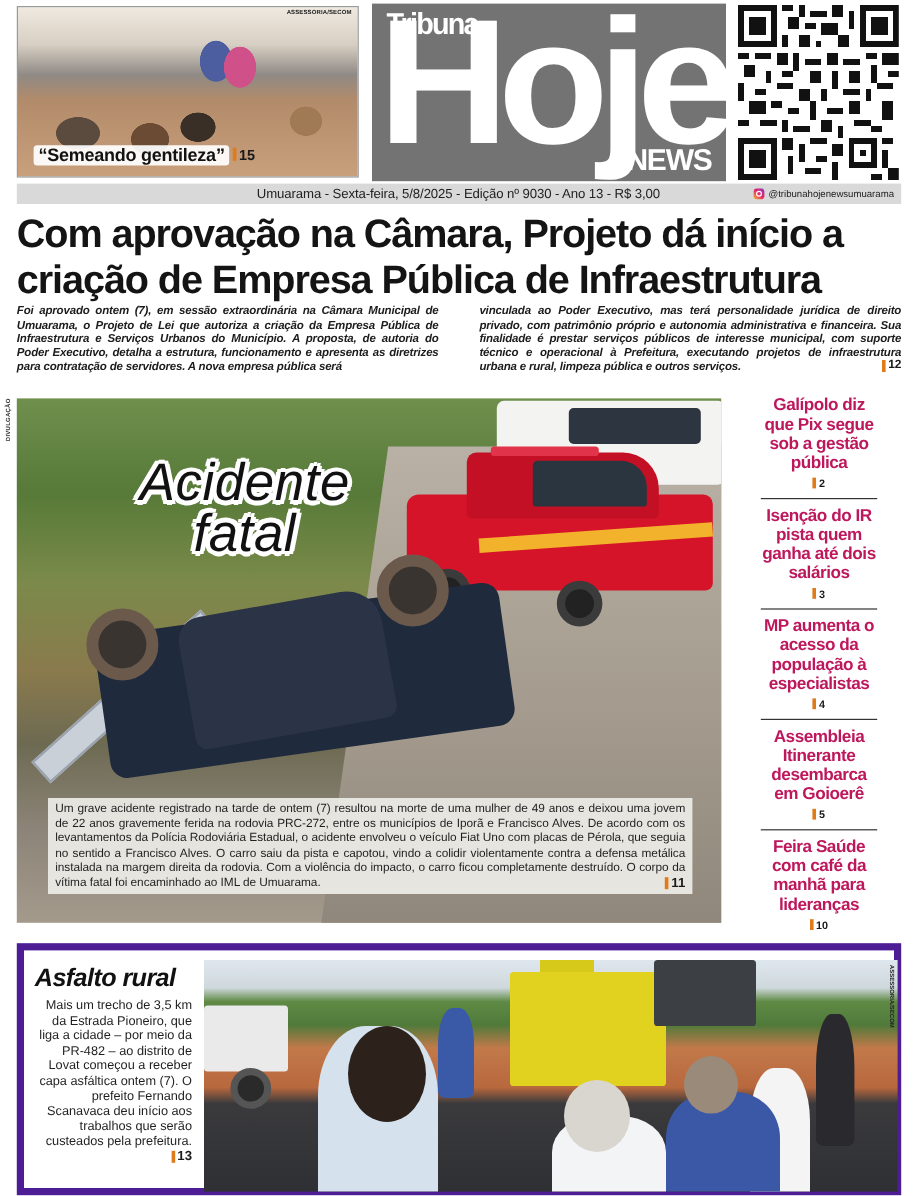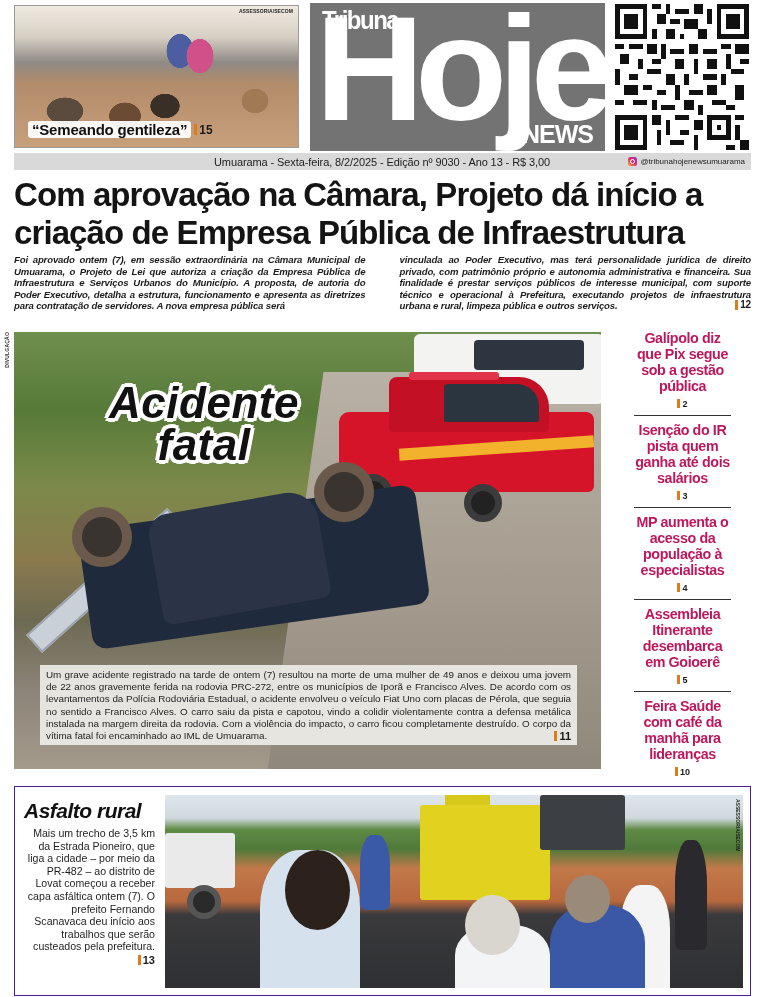--- a/index.html
+++ b/index.html
@@ -150,21 +150,21 @@
     position: absolute; width: 60px; height: 60px; border-radius: 50%; background: #3a3430; border: 10px solid #6b5a4c;
   }
   .acc-car .tire.t1 { left: 28px; top: 20px; }
   .acc-car .tire.t2 { left: 270px; top: -25px; }
   .acc-rail {
     position: absolute; left: 20px; top: 300px; width: 190px; height: 24px; background: #c9d0d8;
     transform: rotate(-42deg); transform-origin: left center; box-shadow: 0 0 0 2px #9aa3ad inset;
   }
   .acc-title {
     position: absolute; left: 70px; top: 50px; width: 240px; text-align: center;
-    font-family: "Liberation Sans", sans-serif; font-weight: 700; font-style: italic; font-size: 44px;
+    font-family: "Liberation Sans", sans-serif; font-weight: 400; font-style: italic; font-size: 44px;
     line-height: 42px; color: #111; letter-spacing: 0.5px;
     text-shadow: -3px -3px 0 #fff, 3px -3px 0 #fff, -3px 3px 0 #fff, 3px 3px 0 #fff,
                  0 -4px 0 #fff, 0 4px 0 #fff, -4px 0 0 #fff, 4px 0 0 #fff;
   }
   .acc-caption {
     position: absolute; left: 26px; top: 333px; width: 537px;
     background: rgba(240,238,234,0.9); padding: 4px 6px 3px 6px;
     font-size: 9.9px; line-height: 12.2px; color: #1f1f1f; text-align: justify; letter-spacing: -0.05px;
   }
   .acc-caption .page-ref { float: right; font-size: 11px; }
@@ -178,21 +178,21 @@
   .side-item:last-child { border-bottom: none; }
   .side-title {
     font-family: "Liberation Sans", sans-serif; font-weight: 700; font-size: 14.3px; line-height: 16px;
     letter-spacing: -0.4px; color: #be185d;
   }
   .side-item .page-ref { font-size: 9px; margin-top: 3px; justify-content: center; }
   .side-item .page-ref .bar { height: 9px; }
 
   
   .bottom-box {
-    position: absolute; left: 14px; top: 786px; width: 737px; height: 210px; border: 1px solid #4c1d95;
+    position: absolute; left: 14px; top: 786px; width: 737px; height: 210px; border: 6px solid #4c1d95;
   }
   .bottom-head {
     position: absolute; left: 9px; top: 12px; font-family: "Liberation Sans", sans-serif; font-weight: 700;
     font-style: italic; font-size: 21px; letter-spacing: -0.5px; color: #111;
   }
   .bottom-text {
     position: absolute; left: 6px; top: 40px; width: 134px; text-align: right;
     font-size: 10.6px; line-height: 12.6px; color: #1f1f1f;
   }
   .bottom-text .page-ref { font-size: 11px; margin-left: 2px; vertical-align: middle; text-align: center; }
@@ -320,21 +320,21 @@
         <rect x="14" y="25" width="2" height="1"></rect>
         <rect x="17" y="26" width="1" height="3"></rect>
         <rect x="26" y="24" width="1" height="3"></rect>
         <rect x="27" y="27" width="2" height="2"></rect>
         <rect x="24" y="28" width="2" height="1"></rect>
     </g>
   </svg>
 </div>
 
 <div class="dateline">
-  <span class="dateline-text">Umuarama - Sexta-feira, 8/2/2025 - Edição nº 9030 - Ano 13 - R$ 3,00</span>
+  <span class="dateline-text">Umuarama - Sexta-feira, 5/8/2025 - Edição nº 9030 - Ano 13 - R$ 3,00</span>
   <span class="insta">
     <span class="insta-icon"></span>
     <span>@tribunahojenewsumuarama</span>
   </span>
 </div>
 
 <h1 class="headline">
   <span>Com aprovação na Câmara, Projeto dá início a</span><br>
   <span>criação de Empresa Pública de Infraestrutura</span>
 </h1>

